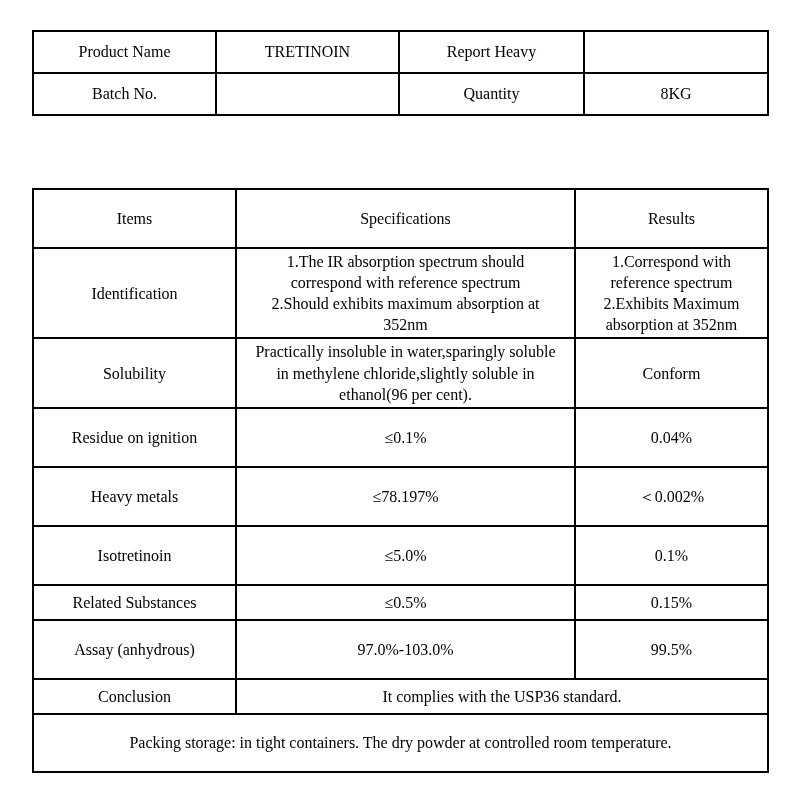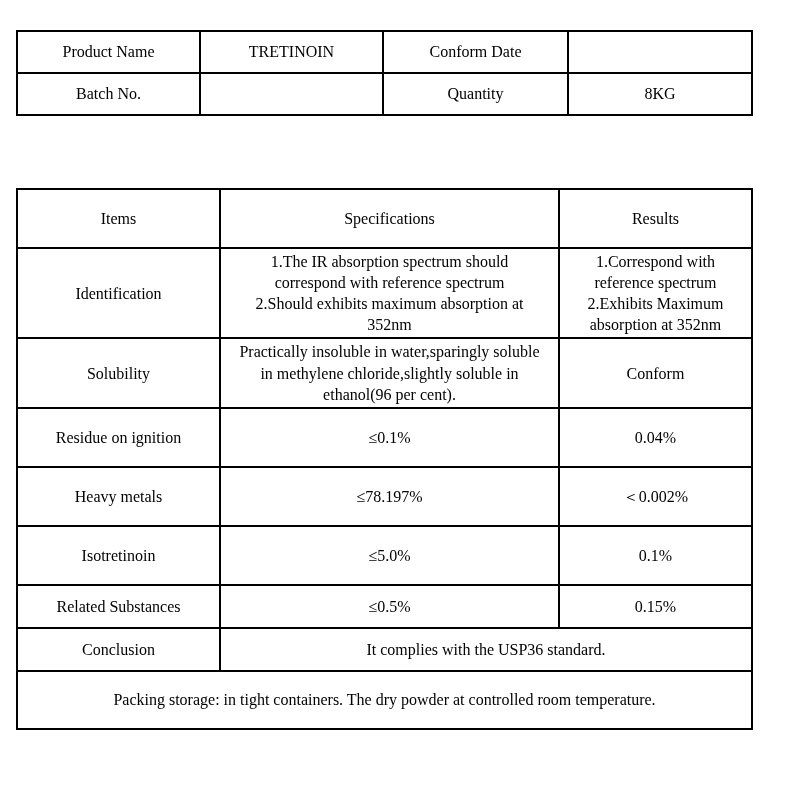--- a/index.html
+++ b/index.html
@@ -10,62 +10,62 @@
     color: #000000;
   }
   .page {
     position: relative;
     width: 800px; height: 805px;
     background: #ffffff;
     overflow: hidden;
   }
   table.tbl {
     position: absolute;
-    left: 16px;
+    left: 32px;
     border-collapse: collapse;
     table-layout: fixed;
     width: 735px;
     padding-left: 44px;
   }
   .tbl td {
     border: 2px solid #000000;
     text-align: center;
     vertical-align: middle;
     font-size: 16px;
     line-height: 1.32;
     padding: 2px 6px;
     white-space: pre-line;
     overflow: hidden;
   }
   .info-table { top: 30px; }
   .info-table td { height: 42px; }
   .spec-table { top: 188px; }
   .r44 td { height: 59px; }
-  .r43 td { height: 43px; font-family: Liberation Serif, serif; }
+  .r43 td { height: 35px; font-family: Liberation Serif, serif; }
   .r62 td { height: 62px; }
   .r82 td { height: 82px; margin-top: 40px; }
   .r45 td { height: 58px; }
 </style>
 </head>
 <body>
 
 <div class="page">
 
   <table class="tbl info-table">
     <colgroup>
       <col style="width:183px">
         <col style="width:183px">
         <col style="width:185px">
         <col style="width:184px">
     </colgroup>
     <tbody>
       <tr>
         <td>Product Name</td>
         <td>TRETINOIN</td>
-        <td>Conform Date</td>
+        <td>Report Heavy</td>
         <td></td>
       </tr>
       <tr>
         <td>Batch No.</td>
         <td></td>
         <td>Quantity</td>
         <td>8KG</td>
       </tr>
     </tbody>
   </table>
@@ -113,20 +113,25 @@
       <tr class="r44">
         <td>Isotretinoin</td>
         <td>≤5.0%</td>
         <td>0.1%</td>
       </tr>
       <tr class="r43">
         <td>Related Substances</td>
         <td>≤0.5%</td>
         <td>0.15%</td>
       </tr>
+      <tr class="r44">
+        <td>Assay (anhydrous)</td>
+        <td>97.0%-103.0%</td>
+        <td>99.5%</td>
+      </tr>
       <tr class="r43">
         <td>Conclusion</td>
         <td colspan="2">It complies with  the USP36 standard.</td>
       </tr>
       <tr class="r45">
         <td colspan="3">Packing storage: in tight containers. The dry powder at controlled room temperature.</td>
       </tr>
     </tbody>
   </table>
 

